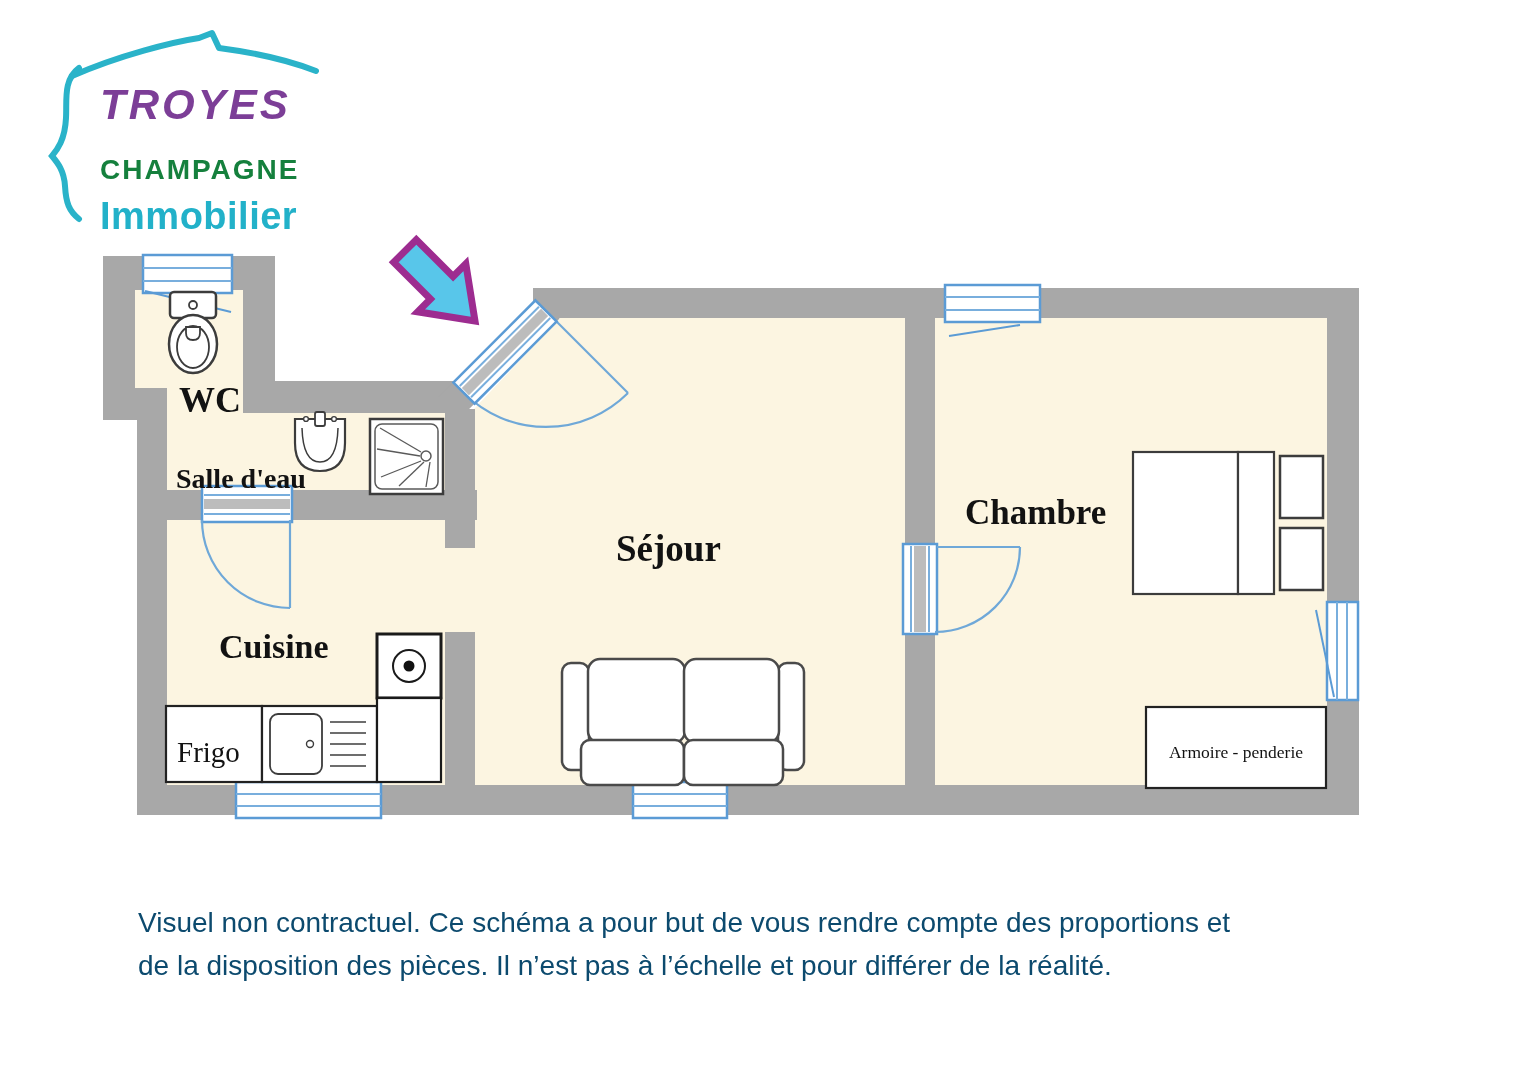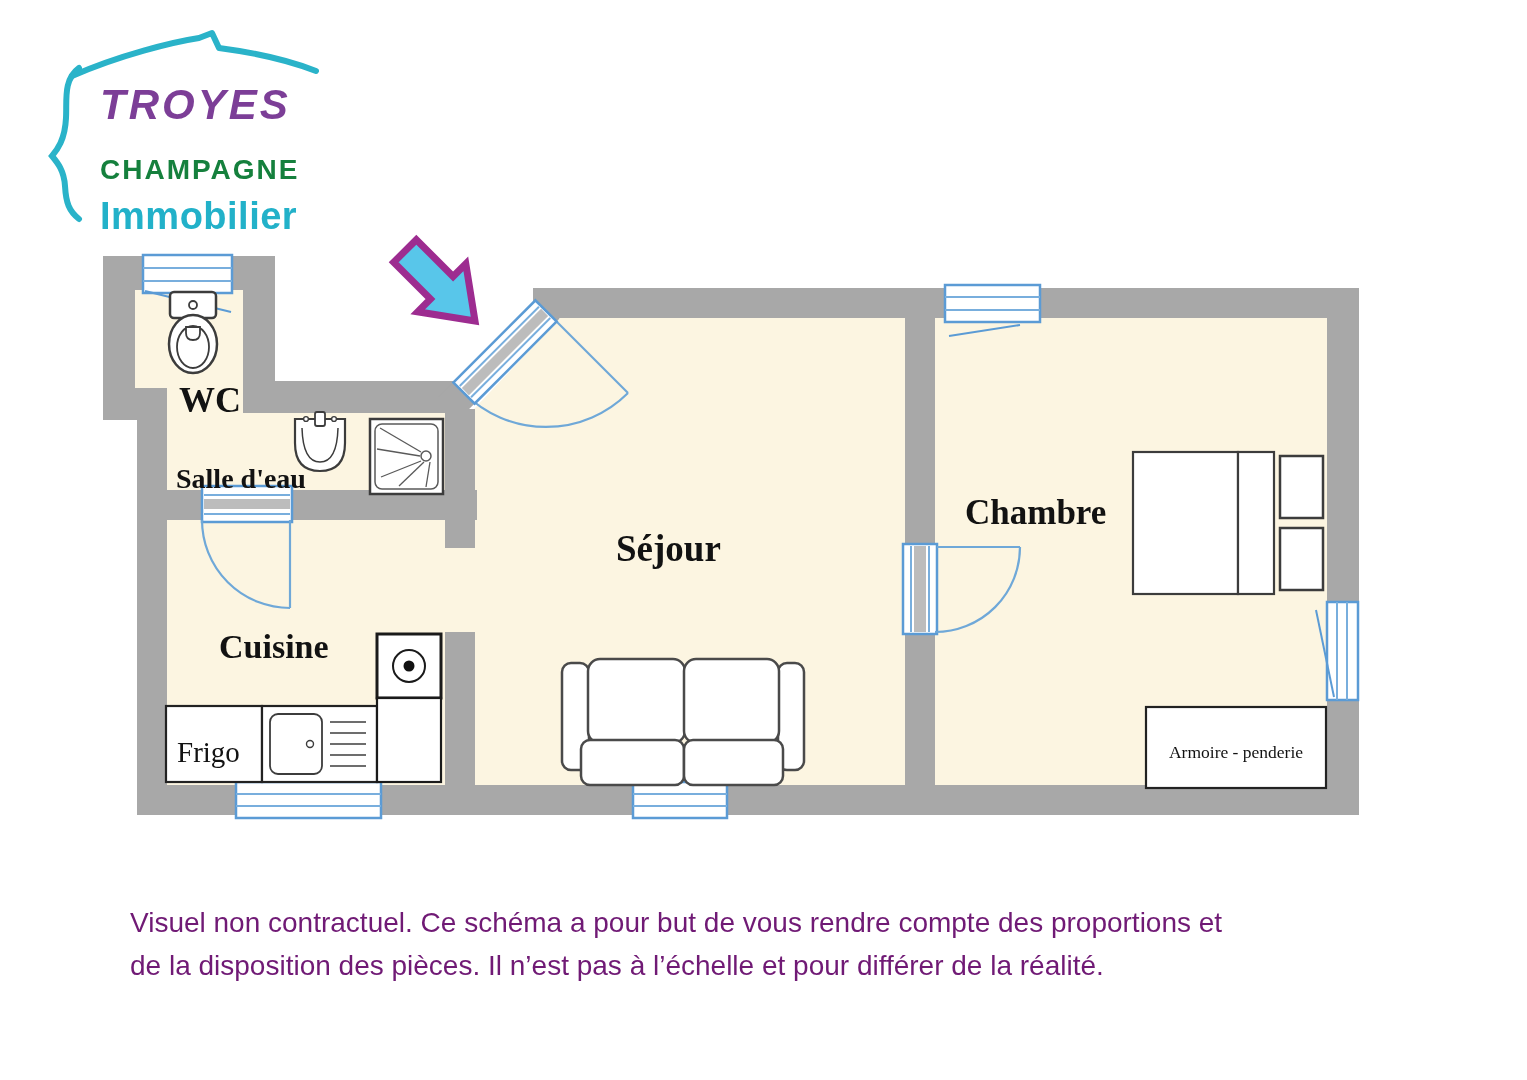--- a/index.html
+++ b/index.html
@@ -10,22 +10,22 @@
   #logo svg{position:absolute;left:0;top:0;}
   .logo-line{position:absolute;left:55px;white-space:nowrap;font-weight:bold;line-height:1;}
   #logo-top{top:62px;font-size:42px;letter-spacing:3px;color:#7c3e97;font-style:italic;}
   #logo-mid{top:105px;font-size:28px;letter-spacing:2px;color:#15803d;margin-top:29px;}
   #logo-bot{top:139px;font-size:38px;letter-spacing:.5px;color:#22b1c9;margin-top:36px;}
   
   #plan-svg{position:absolute;left:0;top:0;}
   .room-label{font-family:"Liberation Serif",serif;font-weight:bold;fill:#121212;}
   .furn-label{font-family:"Liberation Serif",serif;font-weight:normal;fill:#121212;}
   
-  #disclaimer{position:absolute;left:130px;top:901px;width:1280px;
-              font-size:28px;line-height:43px;color:#701a75;}
+  #disclaimer{position:absolute;left:138px;top:901px;width:1280px;
+              font-size:28px;line-height:43px;color:#0c4a6e;}
 </style>
 </head>
 <body>
 
 <div id="page">
 
   <div id="logo">
     <svg width="300" height="210" viewBox="0 0 300 210">
       <path d="M 27 54 C 75 33 128 20 154 16 L 167 11 L 174 26 C 212 31 248 40 271 49" fill="none" stroke="#2ab3c9" stroke-width="6" stroke-linecap="round" stroke-linejoin="round"></path>
       <path d="M 34 46 C 18 58 22 78 21 96 C 20 118 12 128 7 134 C 12 140 19 148 20 164 C 21 181 24 189 34 197" fill="none" stroke="#2ab3c9" stroke-width="6" stroke-linecap="round"></path>

